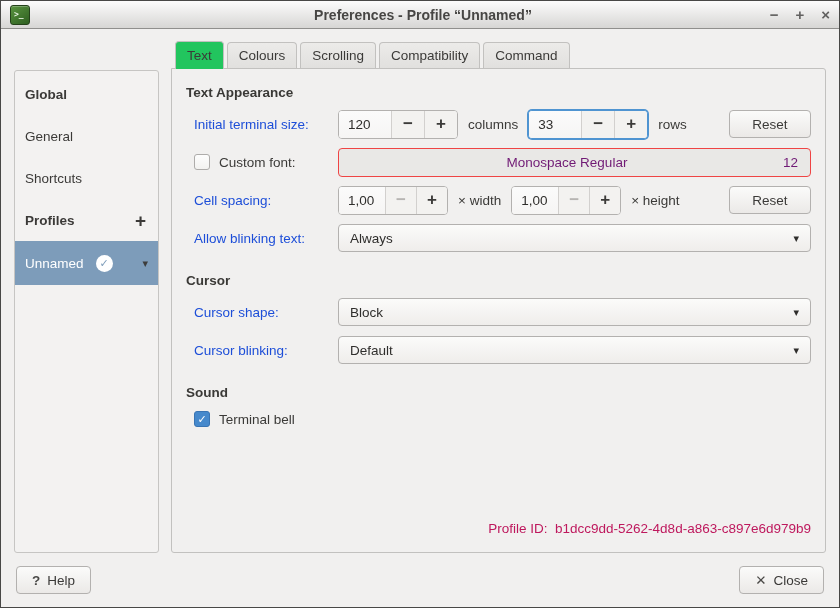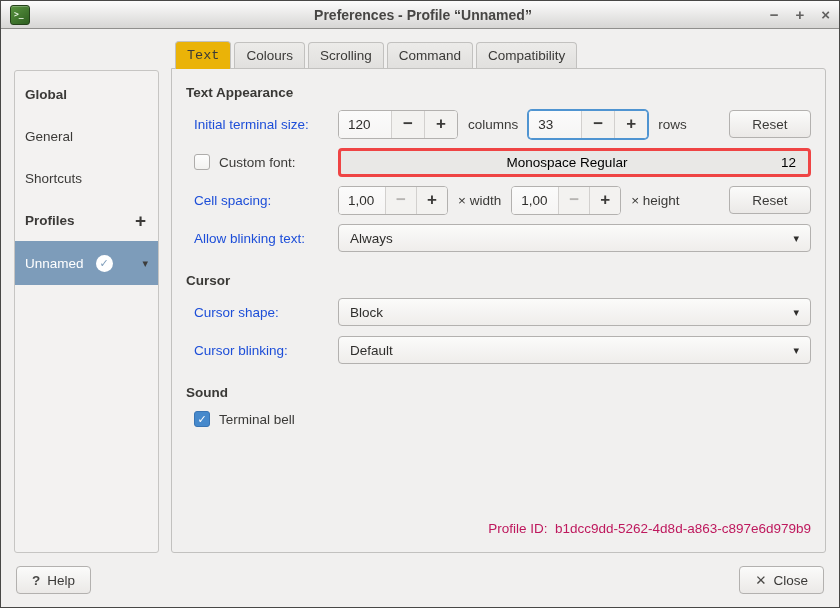--- a/index.html
+++ b/index.html
@@ -25,21 +25,21 @@
   .side-item.header { font-weight:bold; }
   .side-item.selected { height:44px; background:#7d9cba; color:#ffffff; padding-right:10px; }
   .plus-glyph { margin-left:auto; font-size:19px; font-weight:bold; color:#3b3a38; line-height:1; }
   .check-badge { width:17px; height:17px; border-radius:50%; background:#ffffff; color:#7d9cba; font-size:11px; font-weight:bold; display:flex; align-items:center; justify-content:center; margin-left:12px; line-height:1; }
   .side-caret { margin-left:auto; color:#3d3d3c; font-size:11px; line-height:1; }
 
   
   .content { flex:1; display:flex; flex-direction:column; }
   .tabbar { display:flex; align-items:flex-end; padding-left:4px; position:relative; z-index:2; }
   .tab { height:26px; padding:0 11px; display:flex; align-items:center; background:linear-gradient(#ecebe9,#e1e0de); border:1px solid #c2c1bf; border-bottom:none; border-radius:4px 4px 0 0; margin-right:3px; color:#3b3a38; cursor:default; }
-  .tab.active { height:28px; background:#eab308; margin-bottom:-1px; position:relative; z-index:3;font-family:Liberation Mono, monospace; }
+  .tab.active { height:28px; background:#22c55e; margin-bottom:-1px; position:relative; z-index:3; }
   .page { flex:1; border:1px solid #c2c1bf; border-radius:0 3px 3px 3px; padding:10px 14px 10px 14px; display:flex; flex-direction:column; background:#f1f0ef; }
 
   .section-header { font-weight:bold; color:#3a3936; margin:4px 0 2px 0; height:20px; line-height:20px; }
   .section-header.gap { margin-top:14px; }
   .row { display:flex; align-items:center; height:38px; margin-left:8px; }
   .flabel { width:144px; flex:0 0 144px; color:#1d4ed8; }
   .unit { margin:0 10px; }
   .spacer { flex:1; }
 
   
@@ -50,21 +50,21 @@
   .spin-btn { width:33px; display:flex; align-items:center; justify-content:center; border-left:1px solid #d2d0ce; background:#f3f2f0; color:#3c3b39; font-size:17px; font-weight:bold; cursor:default; }
   .spinbox.small .spin-btn { width:31px; }
   .spin-btn.disabled { color:#b7b5b2; }
 
   
   .btn { height:28px; padding:0 15px; display:inline-flex; align-items:center; justify-content:center; gap:7px; background:linear-gradient(#fbfbfa,#ebe9e7); border:1px solid #b3b1af; border-radius:4px; color:#3b3a38; font-family:inherit; font-size:13.5px; cursor:default; }
   .btn .glyph { font-weight:bold; color:#4a4947; }
   .reset-btn { width:82px; }
 
   
-  .font-button { flex:1; height:29px; border:3px solid #ef4444; border-radius:4px; background:#e9e8e6; display:flex; align-items:center; padding:0 12px; color:#000000; }
+  .font-button { flex:1; height:29px; border:1px solid #ef4444; border-radius:4px; background:#e9e8e6; display:flex; align-items:center; padding:0 12px; color:#701a75; }
   .font-name { flex:1; text-align:center; }
 
   
   .combo { flex:1; height:28px; border:1px solid #b3b1af; border-radius:4px; background:linear-gradient(#fbfbfa,#efedeb); display:flex; align-items:center; padding:12px 11px; color:#2f2e2c; cursor:default; }
   .combo .caret { margin-left:auto; font-size:11px; color:#2e2d2b; }
 
   
   .checkbox { width:16px; height:16px; border:1px solid #aeacaa; border-radius:3px; background:linear-gradient(#fdfdfd,#f3f2f0); margin-right:9px; flex:0 0 16px; }
   .checkbox.checked { background:#4689cc; border-color:#3974b3; color:#fff; display:flex; align-items:center; justify-content:center; font-size:11px; font-weight:bold; line-height:1; }
   .check-label-group { width:144px; flex:0 0 144px; display:flex; align-items:center; }
@@ -112,22 +112,22 @@
         <span class="check-badge">✓</span>
         <span class="side-caret">▾</span>
       </div>
     </div>
 
     <div class="content">
       <div class="tabbar">
         <div class="tab active">Text</div>
         <div class="tab">Colours</div>
         <div class="tab">Scrolling</div>
+        <div class="tab">Compatibility</div>
         <div class="tab">Command</div>
-        <div class="tab">Compatibility</div>
       </div>
 
       <div class="page">
 
         <div class="section-header">Text Appearance</div>
 
         <div class="row">
           <div class="flabel">Initial terminal size:</div>
           <div class="spinbox">
             <span class="spin-entry">120</span>

